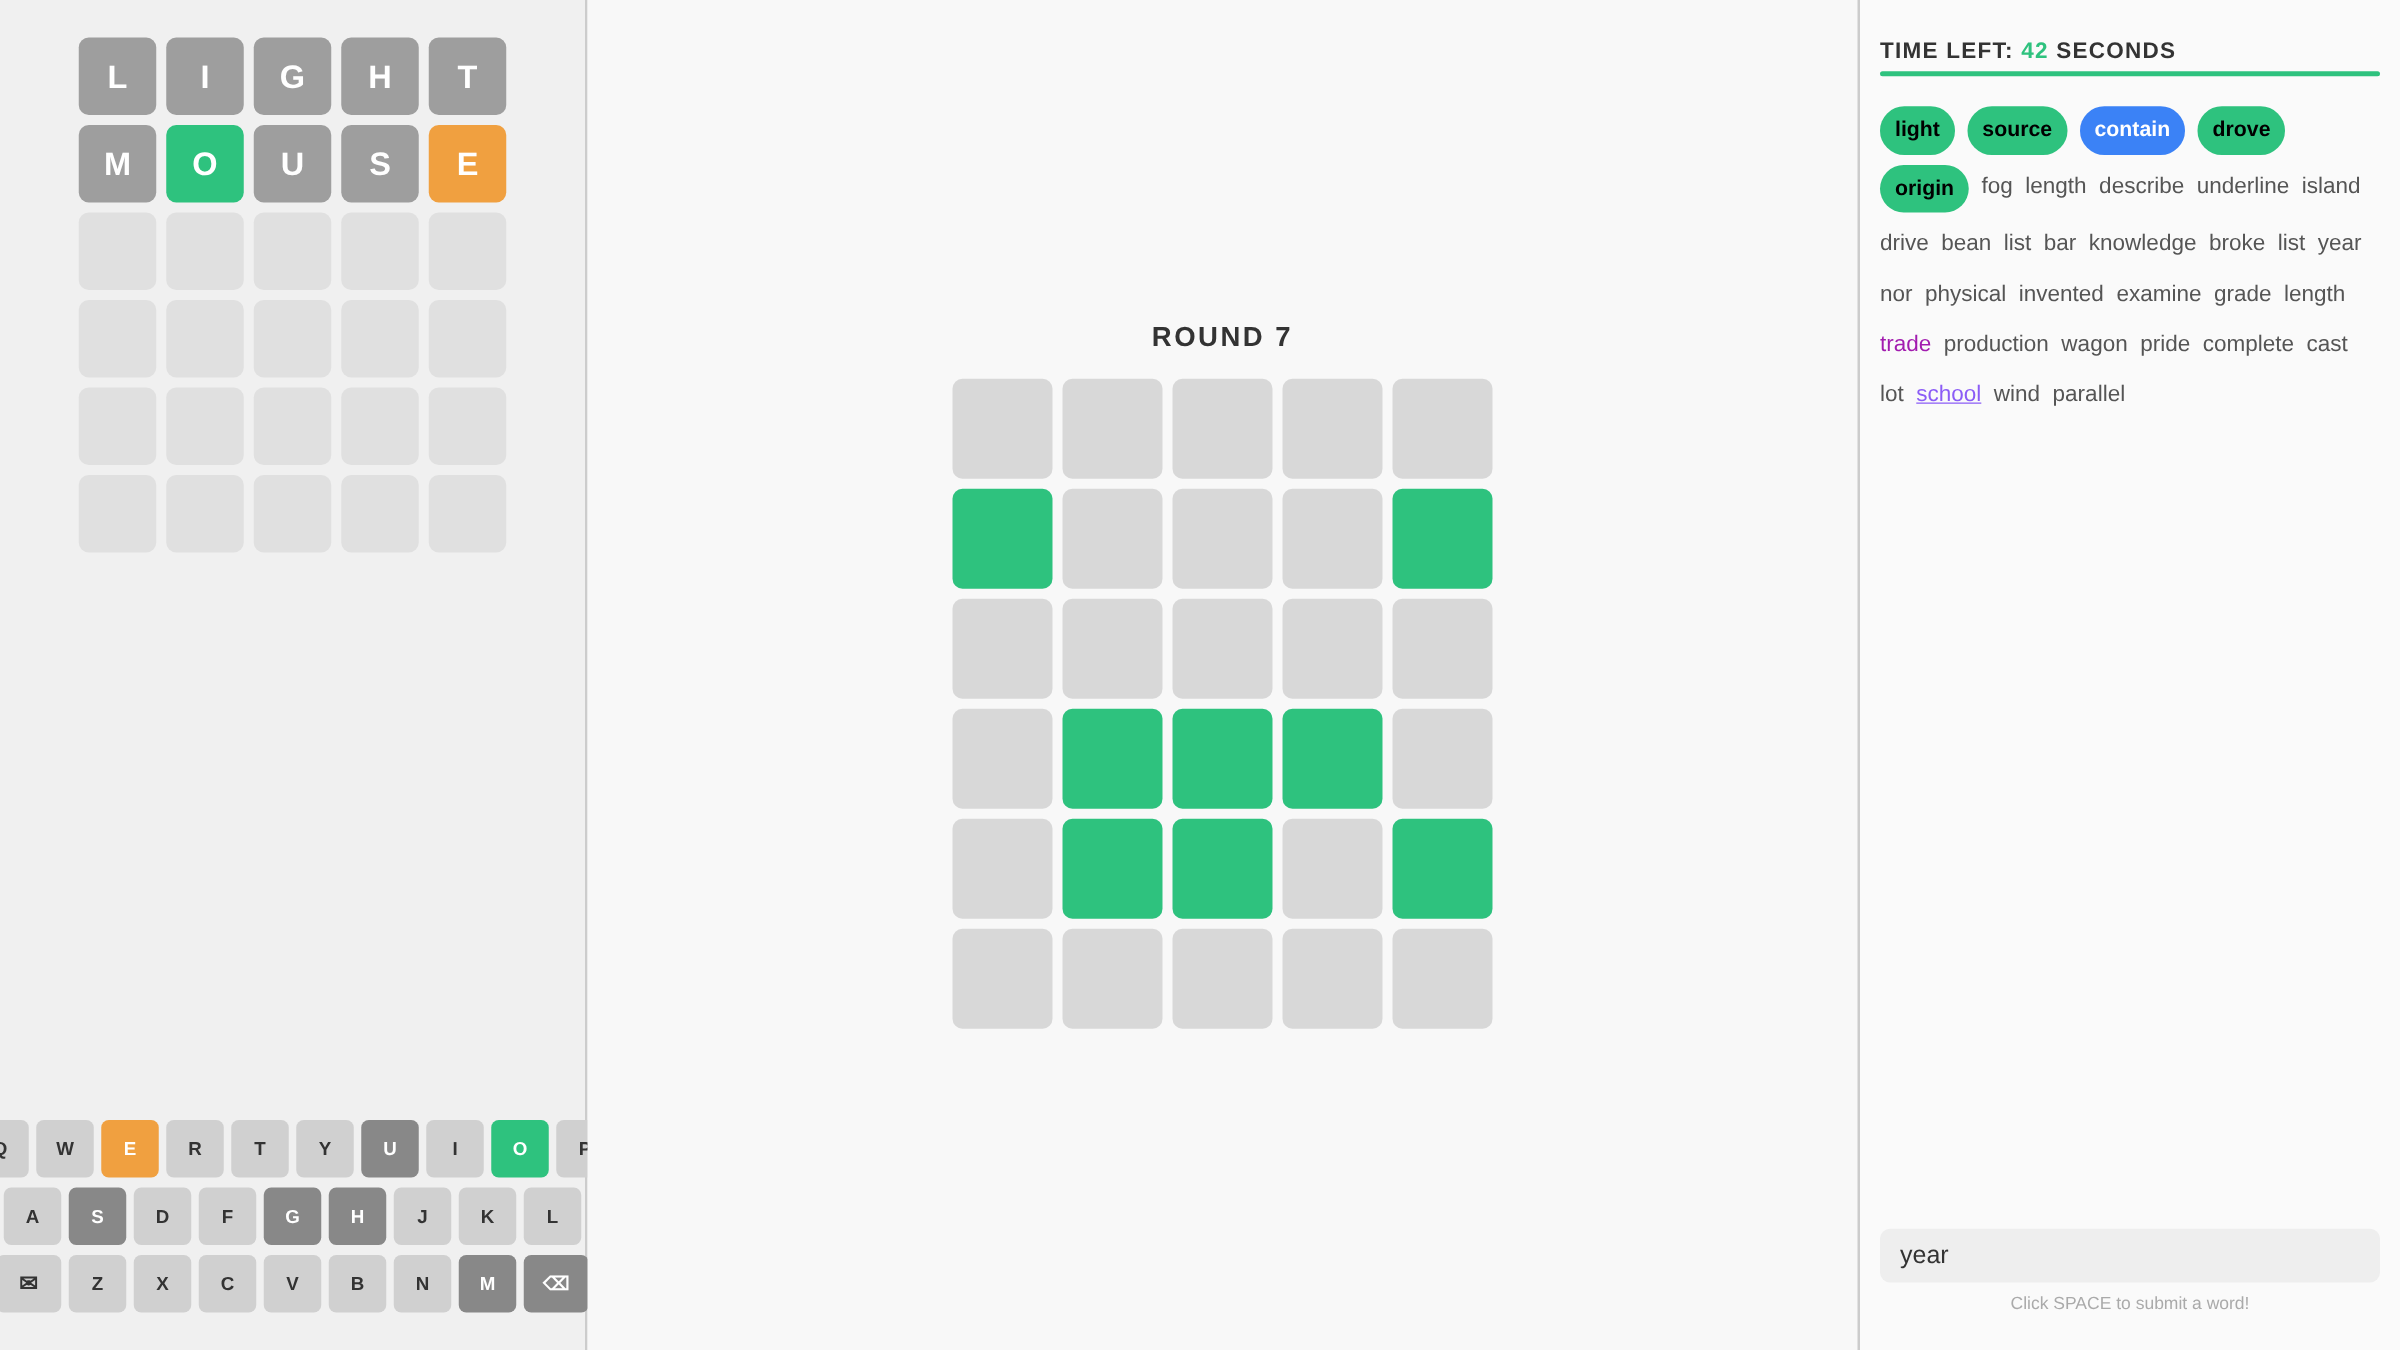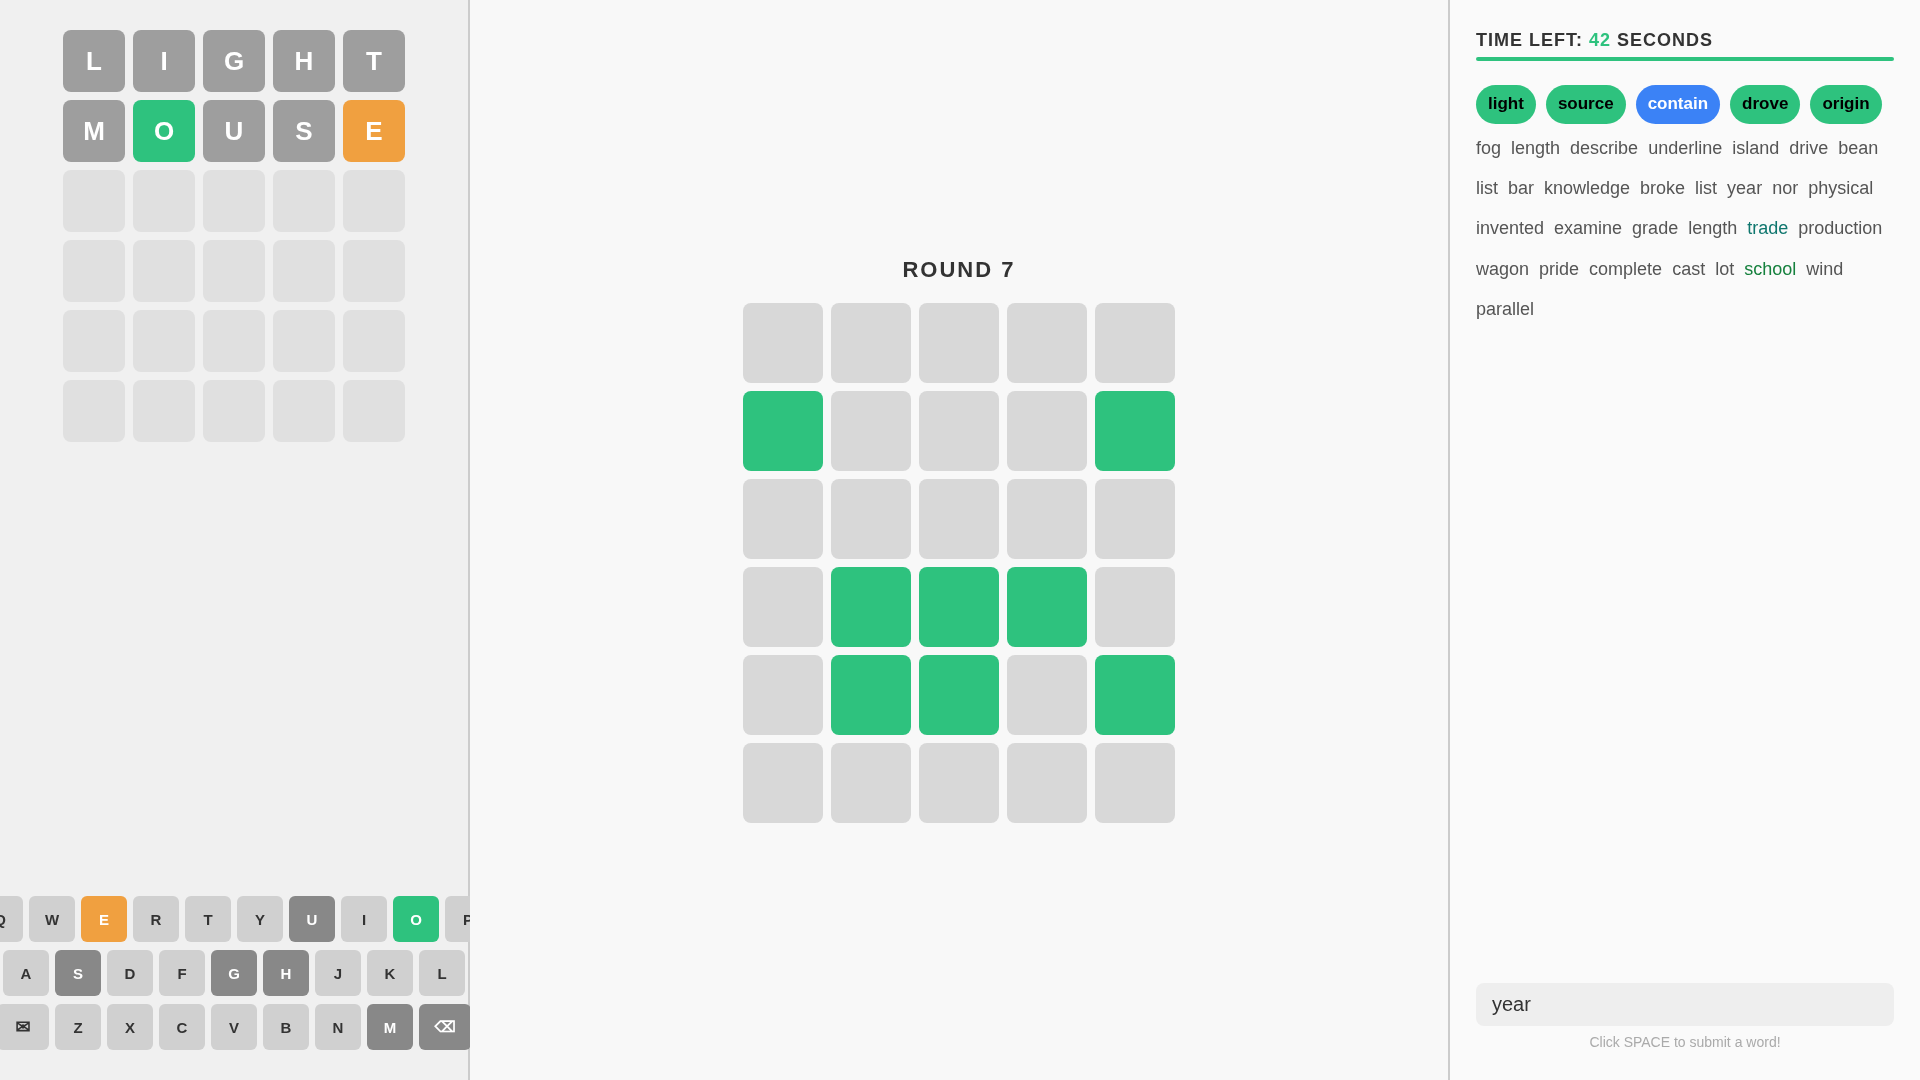--- a/index.html
+++ b/index.html
@@ -113,23 +113,23 @@
       width: 80px;
       height: 80px;
       border-radius: 8px;
     }
 
     .p-gray { background: #d8d8d8; }
     .p-green { background: #2ec27e; }
 
     
     .right-panel {
-      width: 470px;
+      width: 432px;
       background: #fafafa;
-      padding: 30px 26px;
+      padding: 30px 16px;
       display: flex;
       flex-direction: column;
     }
 
     .time-left-label {
       font-size: 18px;
       font-weight: bold;
       color: #333;
       letter-spacing: 1px;
       margin-bottom: 6px;
@@ -319,26 +319,26 @@
       <span class="" style="font-size: 18px; color: rgb(85, 85, 85);">knowledge</span>
       <span class="" style="font-size: 18px; color: rgb(85, 85, 85);">broke</span>
       <span class="" style="font-size: 18px; color: rgb(85, 85, 85);">list</span>
       <span class="" style="font-size: 18px; color: rgb(85, 85, 85);">year</span>
       <span class="" style="font-size: 18px; color: rgb(85, 85, 85);">nor</span>
       <span class="" style="font-size: 18px; color: rgb(85, 85, 85);">physical</span>
       <span class="" style="font-size: 18px; color: rgb(85, 85, 85);">invented</span>
       <span class="" style="font-size: 18px; color: rgb(85, 85, 85);">examine</span>
       <span class="" style="font-size: 18px; color: rgb(85, 85, 85);">grade</span>
       <span class="" style="font-size: 18px; color: rgb(85, 85, 85);">length</span>
-      <span class="" style="font-size: 18px; color: #0f766e;">trade</span>
+      <span class="" style="font-size: 18px; color: #a21caf;">trade</span>
       <span class="" style="font-size: 18px; color: rgb(85, 85, 85);">production</span>
       <span class="" style="font-size: 18px; color: rgb(85, 85, 85);">wagon</span>
       <span class="" style="font-size: 18px; color: rgb(85, 85, 85);">pride</span>
       <span class="" style="font-size: 18px; color: rgb(85, 85, 85);">complete</span>
       <span class="" style="font-size: 18px; color: rgb(85, 85, 85);">cast</span>
       <span class="" style="font-size: 18px; color: rgb(85, 85, 85);">lot</span>
-      <span class="" style="font-size: 18px; color: #15803d;">school</span>
+      <span class="" style="font-size: 18px; color: #8b5cf6; text-decoration: underline;">school</span>
       <span class="" style="font-size: 18px; color: rgb(85, 85, 85);">wind</span>
       <span class="" style="font-size: 18px; color: rgb(85, 85, 85);">parallel</span>
     </div>
   <div class="word-input-area" id="word-input">year</div>
   <div class="click-space-hint">Click SPACE to submit a word!</div>
 </div>
 
 </body></html>

